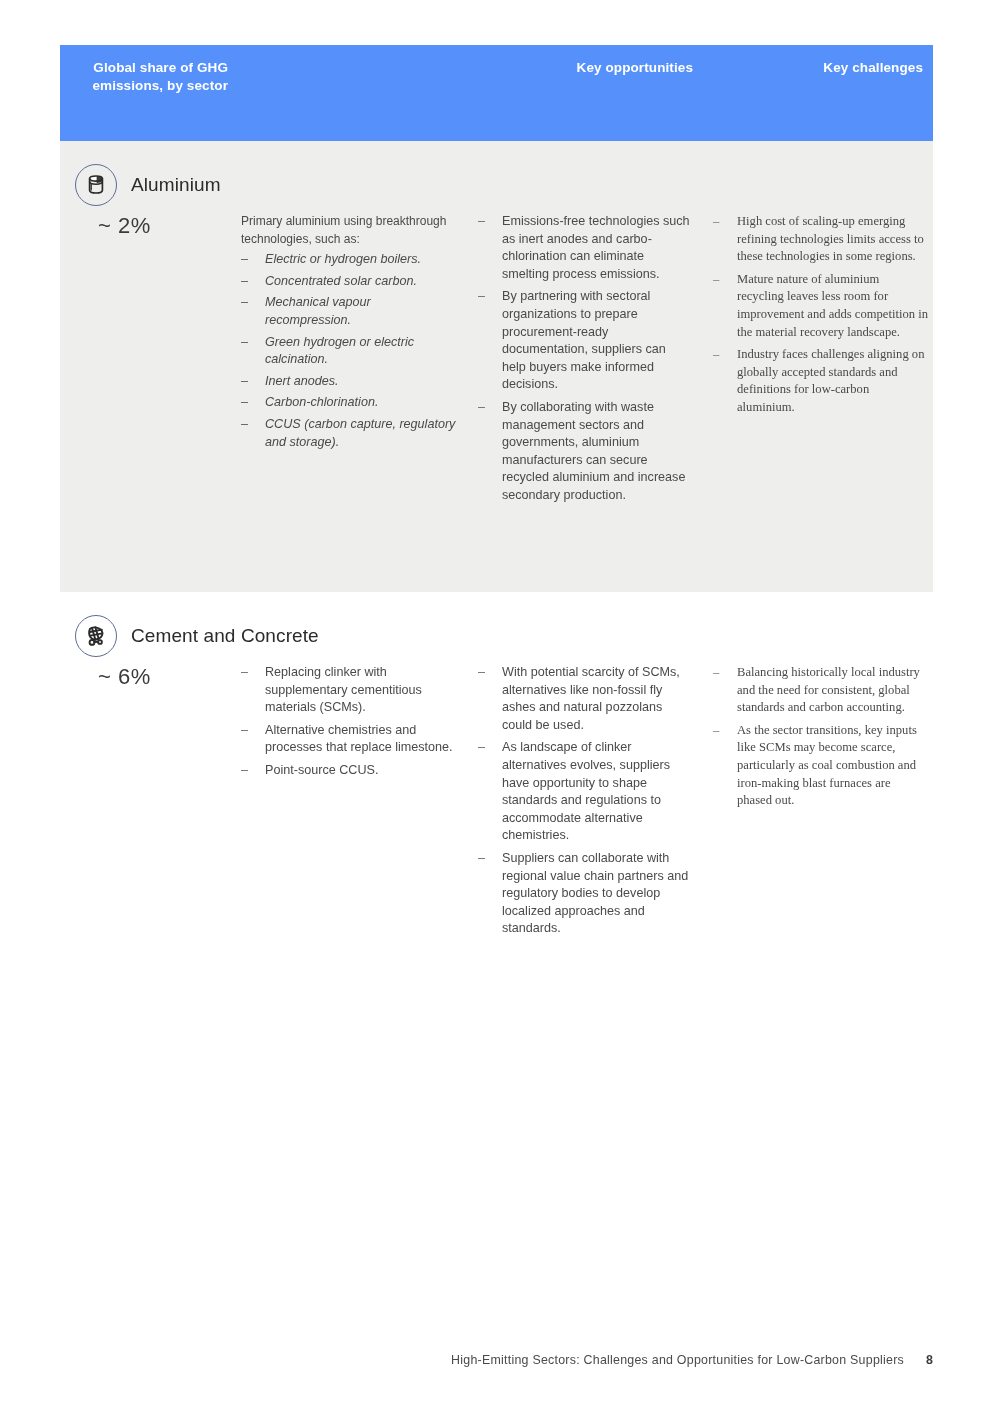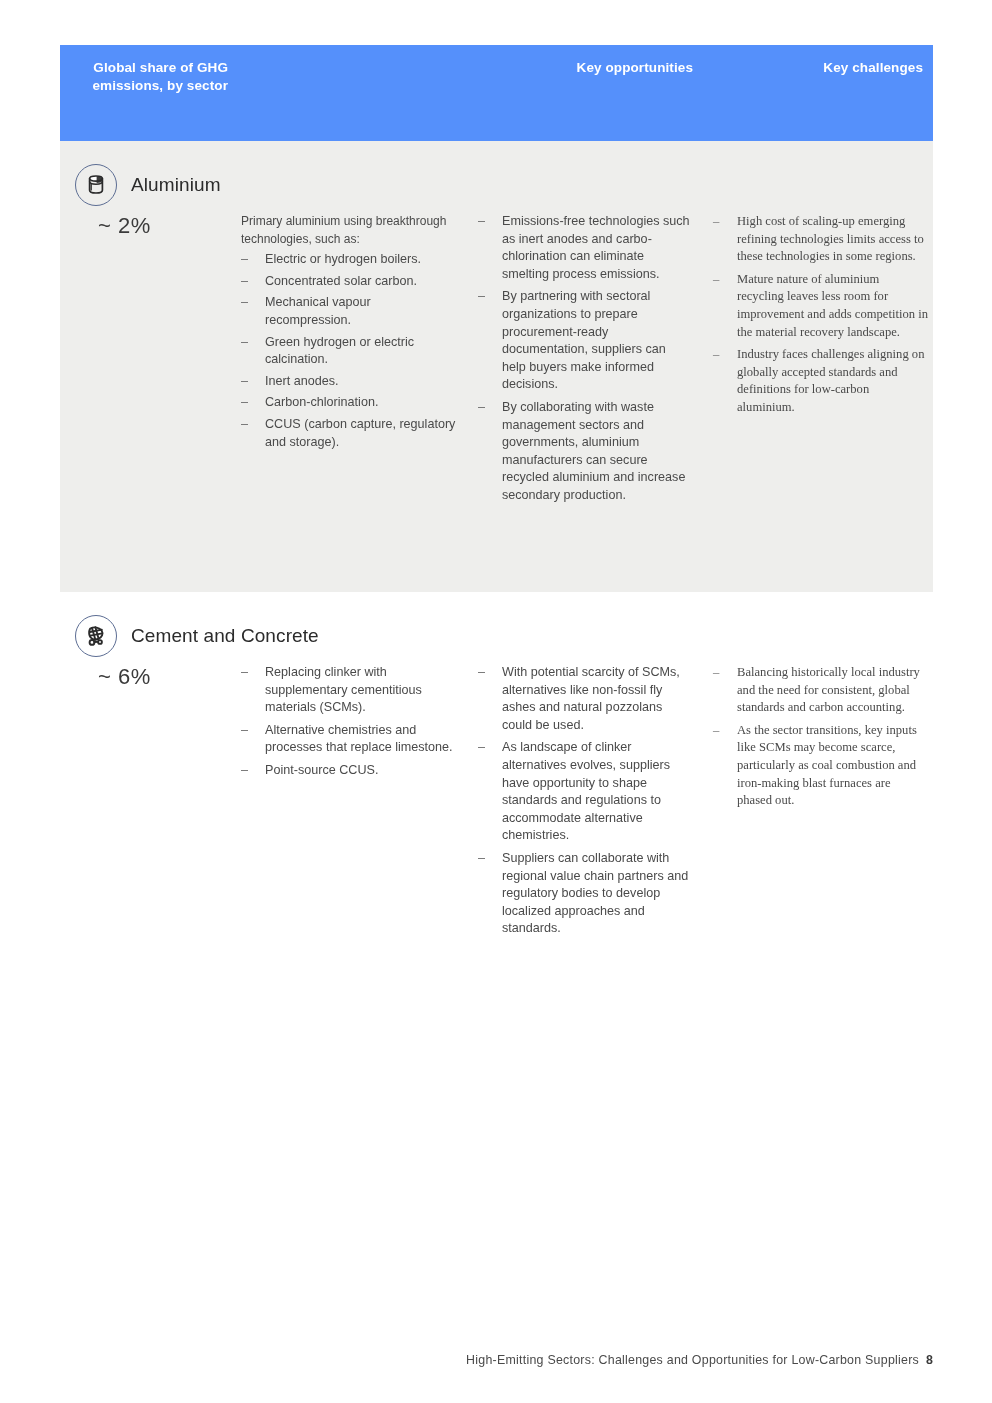--- a/index.html
+++ b/index.html
@@ -103,31 +103,31 @@
     line-height: 17.6px;
     color: #4a4a4a;
     margin-bottom: 5px;
   }
   ul.bul > li:before {
     content: "\2013";
     position: absolute;
     left: 0; top: 0;
     color: #6b6b6b;
   }
-  ul.sub > li { padding-left: 24px; margin-bottom: 4px; }
+  ul.sub > li { padding-left: 24px; margin-bottom: 4px; font-style: italic; }
 
   
   .footer {
     position: absolute;
     left: 60px; right: 59px;
     bottom: 36px;
     display: flex;
     justify-content: flex-end;
     align-items: baseline;
-    gap: 4px;
+    gap: 19px;
   }
   .footer-title {
     font-size: 12.4px;
     color: #4a4a4a;
     letter-spacing: .25px;
   }
   .footer-page {
     font-size: 12.4px;
     color: #3b3b3b;
     font-weight: bold;

